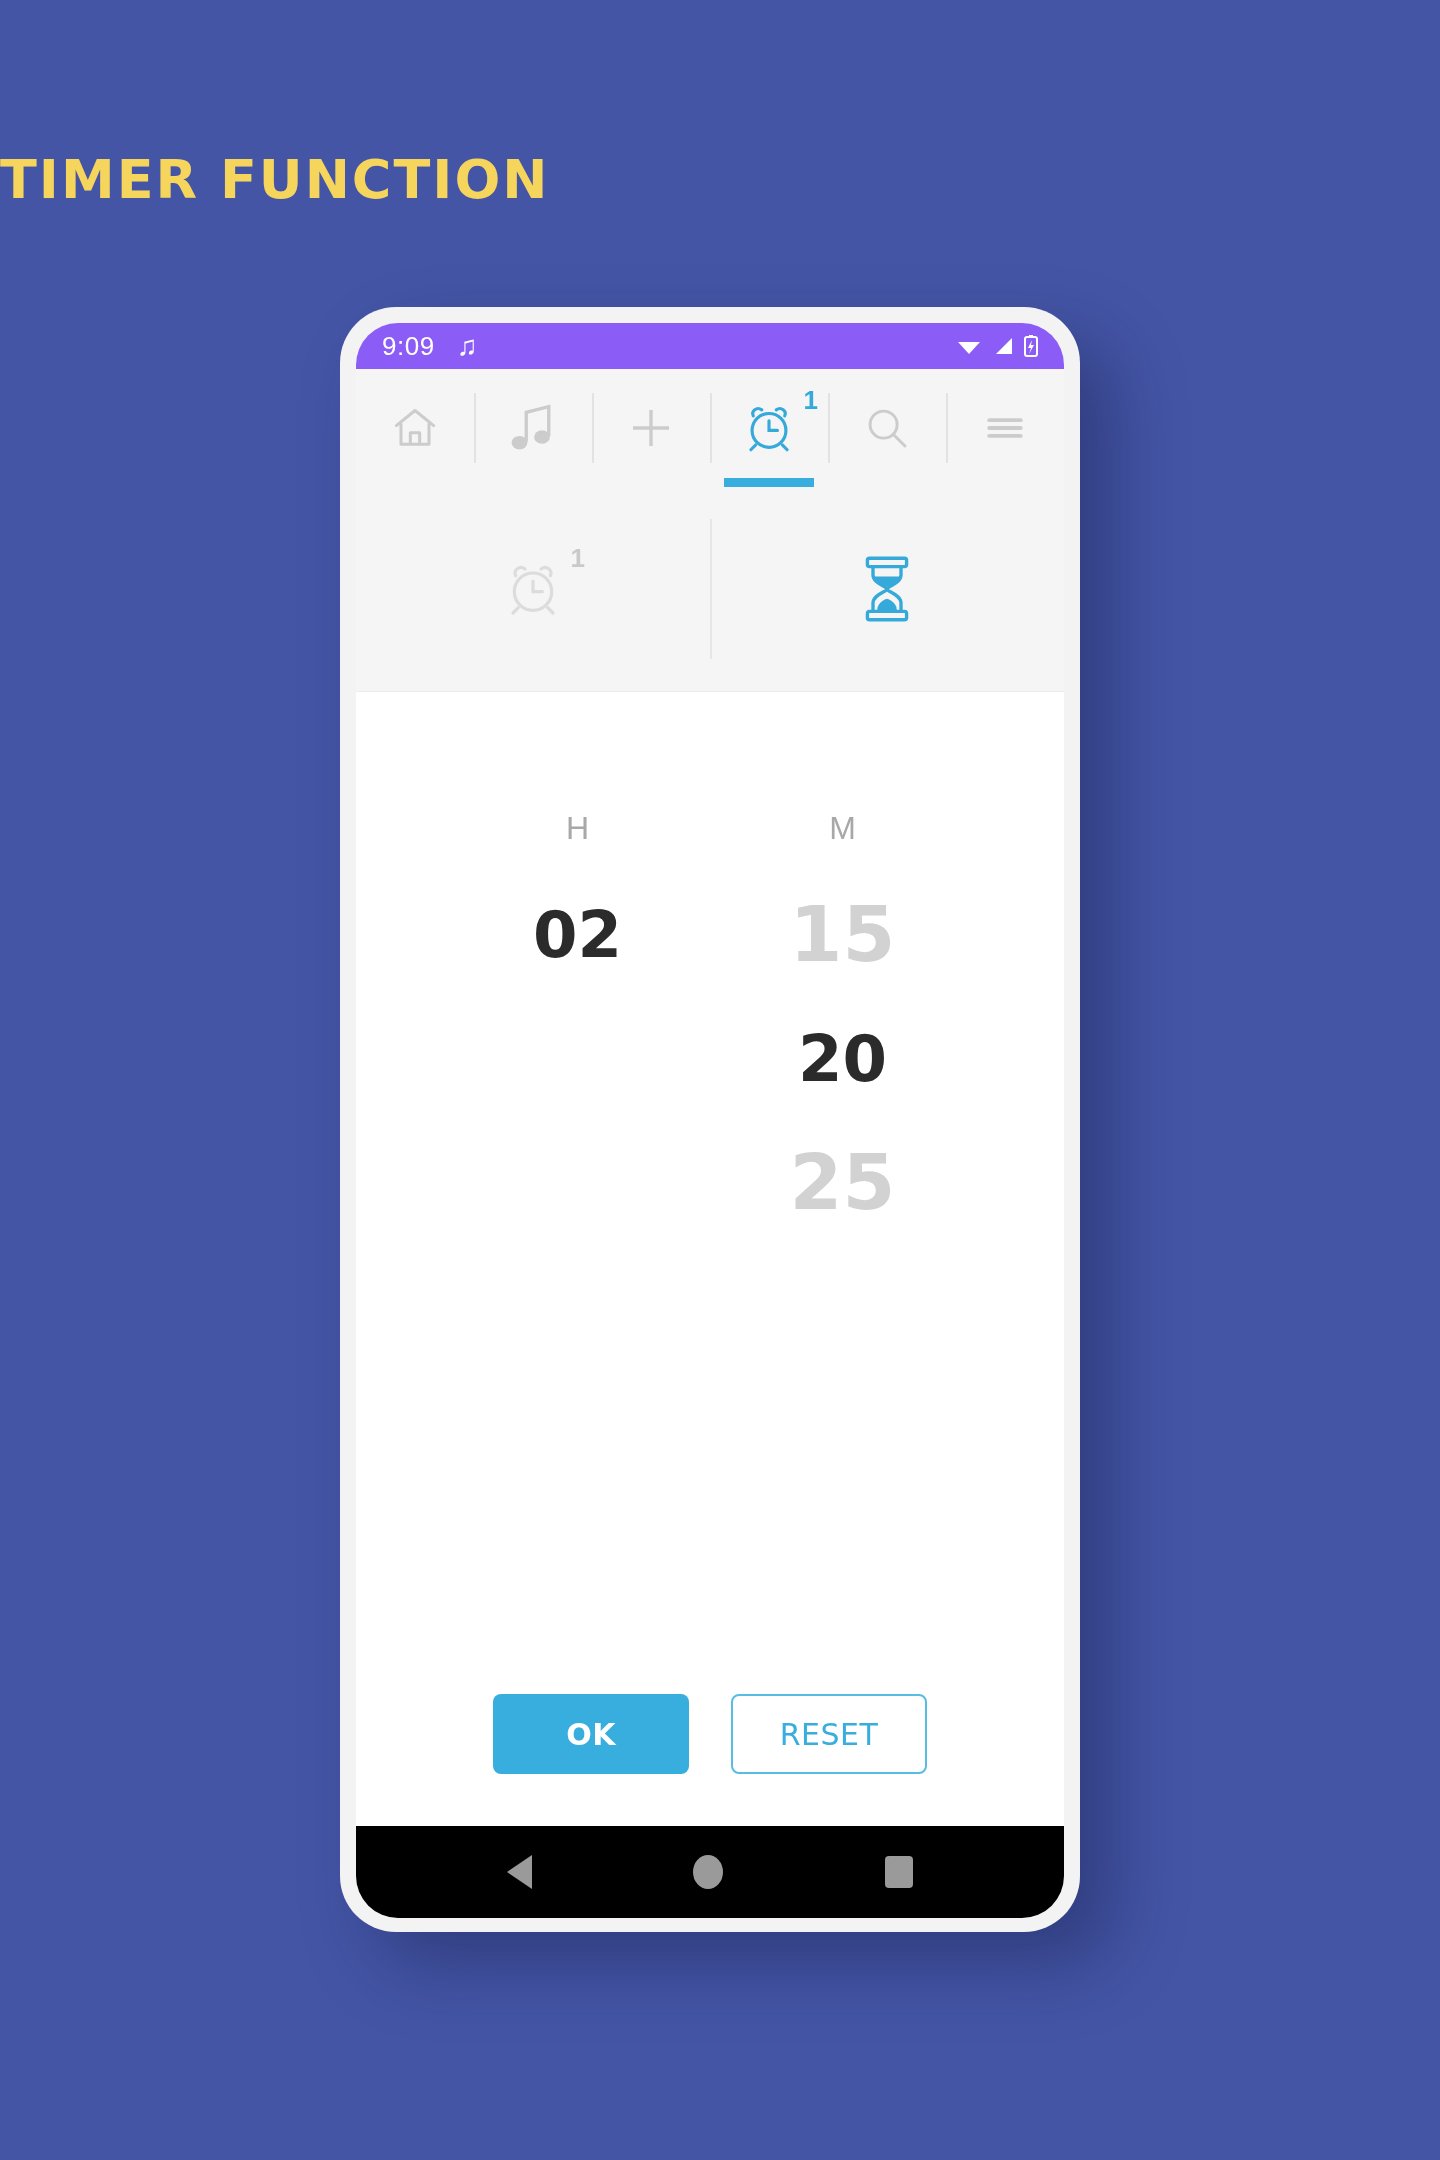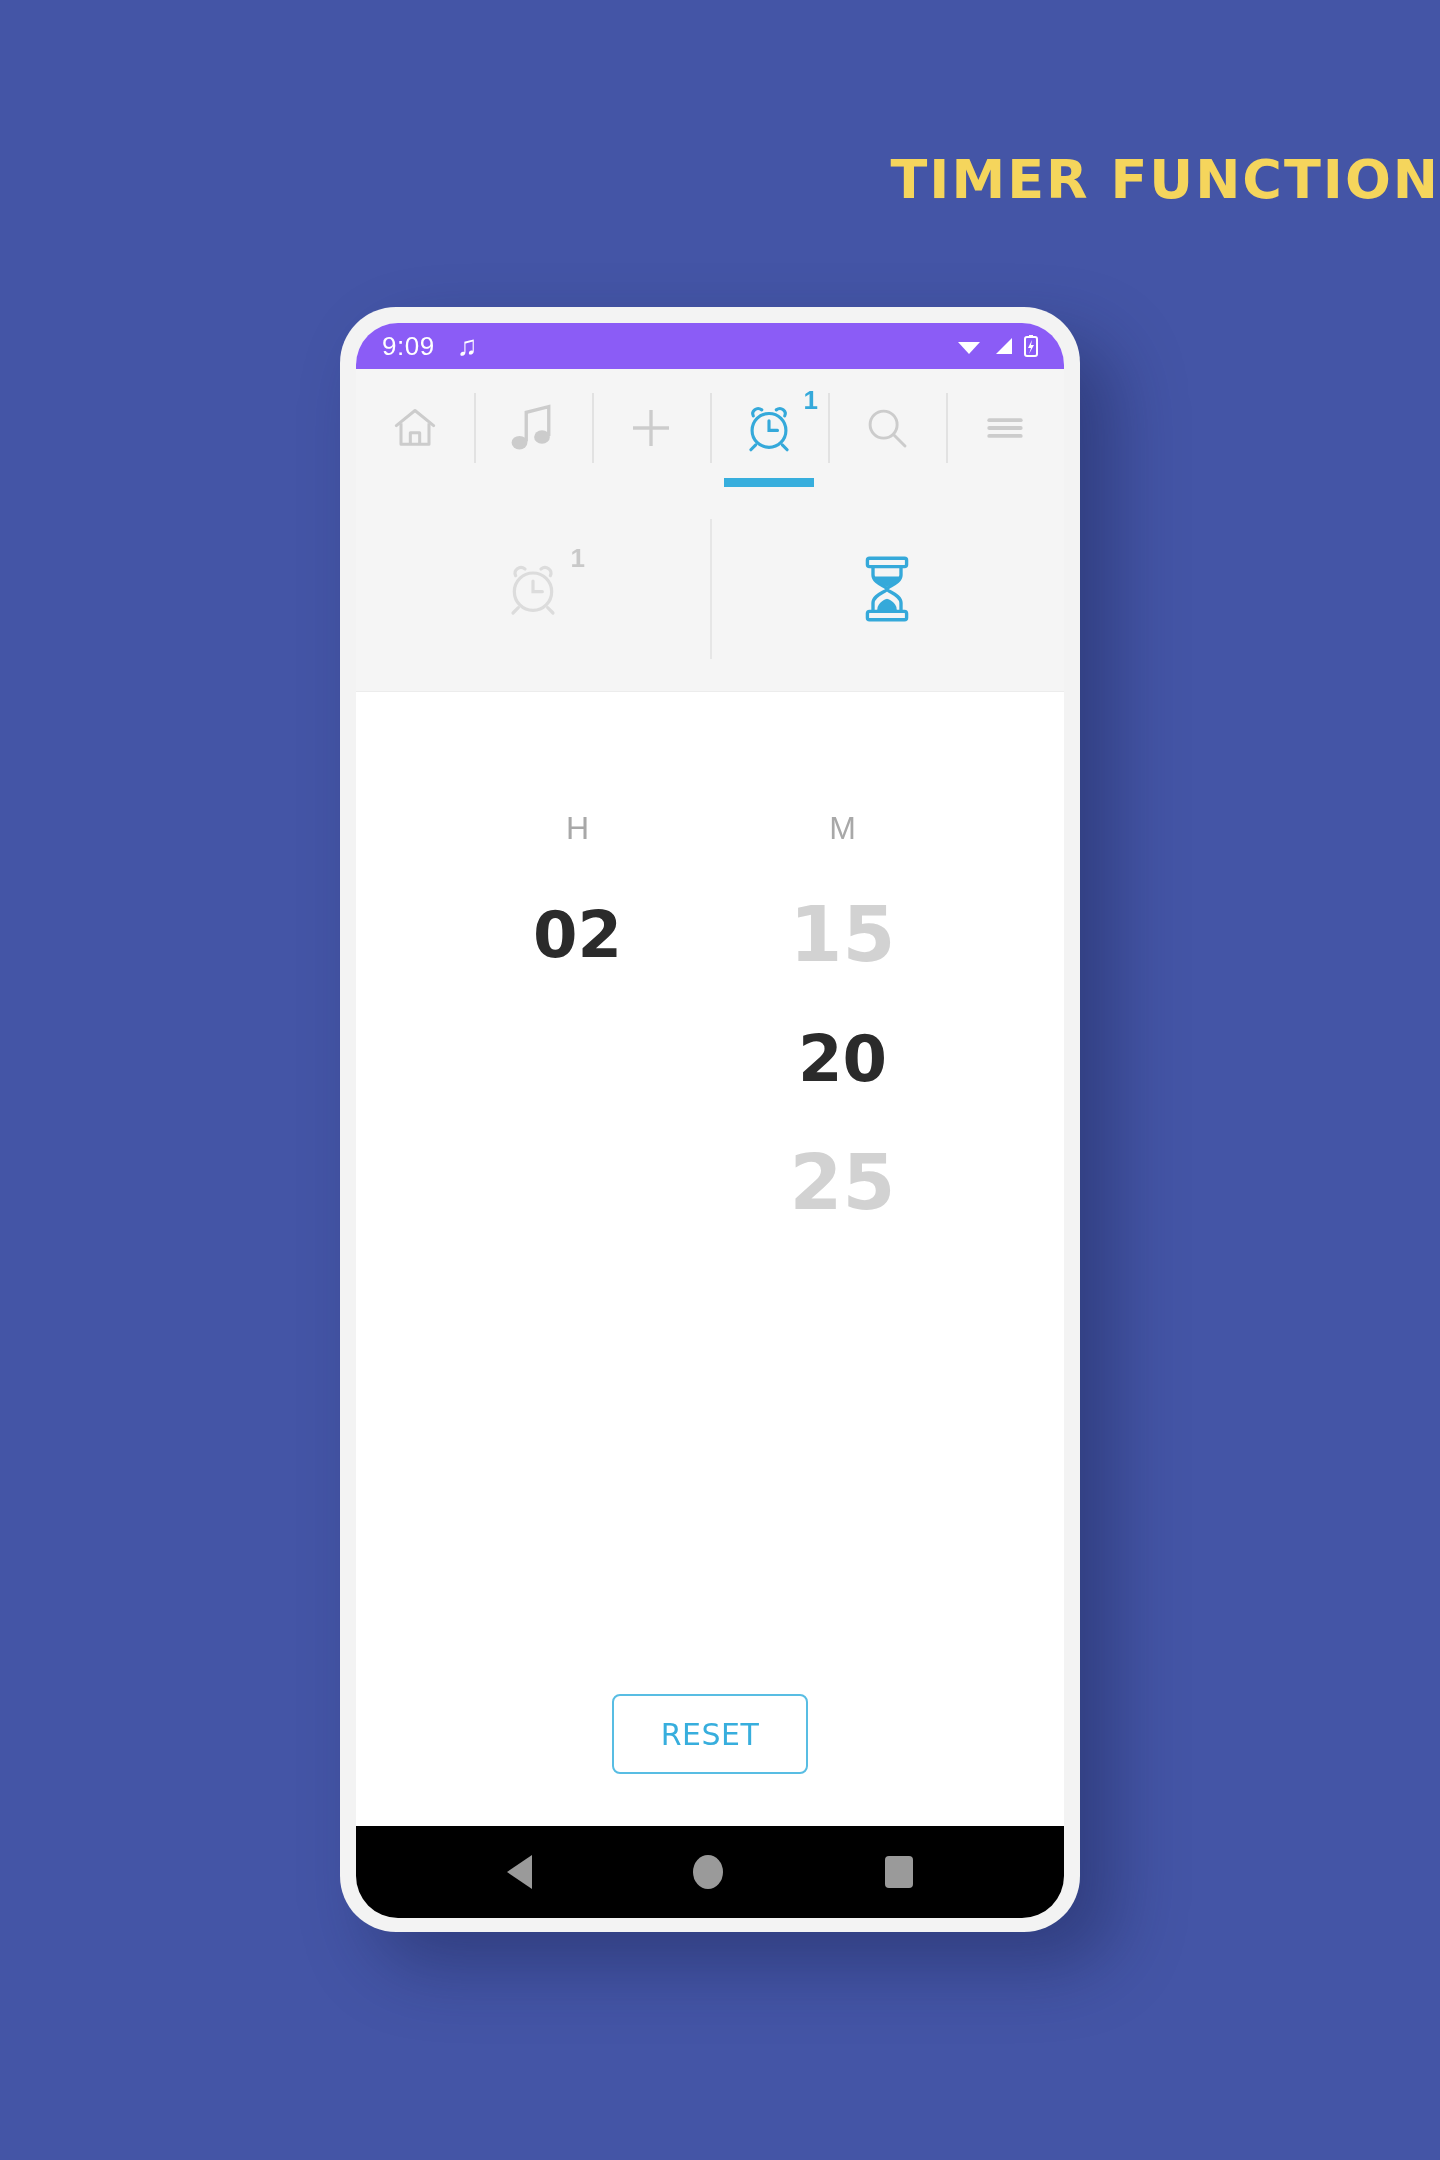--- a/index.html
+++ b/index.html
@@ -12,21 +12,21 @@
     overflow: hidden;
     position: relative;
   }
 
   
   .poster-title {
     position: absolute;
     top: 148px;
     left: 0;
     width: 1440px;
-    text-align: right;
+    text-align: left;
     font-size: 54px;
     font-weight: bold;
     letter-spacing: 2px;
     color: #f5d55c;
     font-family: "DejaVu Sans", sans-serif;
   }
 
   
   .phone {
     position: absolute;
@@ -385,20 +385,21 @@
         <div class="picker-col">
           <div class="picker-label">M</div>
           <div class="picker-val">15</div>
           <div class="picker-val selected">20</div>
           <div class="picker-val">25</div>
         </div>
 
       </div>
 
       <div class="actions">
+        <div class="btn btn-primary">OK</div>
         <div class="btn btn-outline">RESET</div>
       </div>
 
     </div>
 
     <div class="androidnav">
       <div class="nav-back"></div>
       <div class="nav-home"></div>
       <div class="nav-recent"></div>
     </div>

